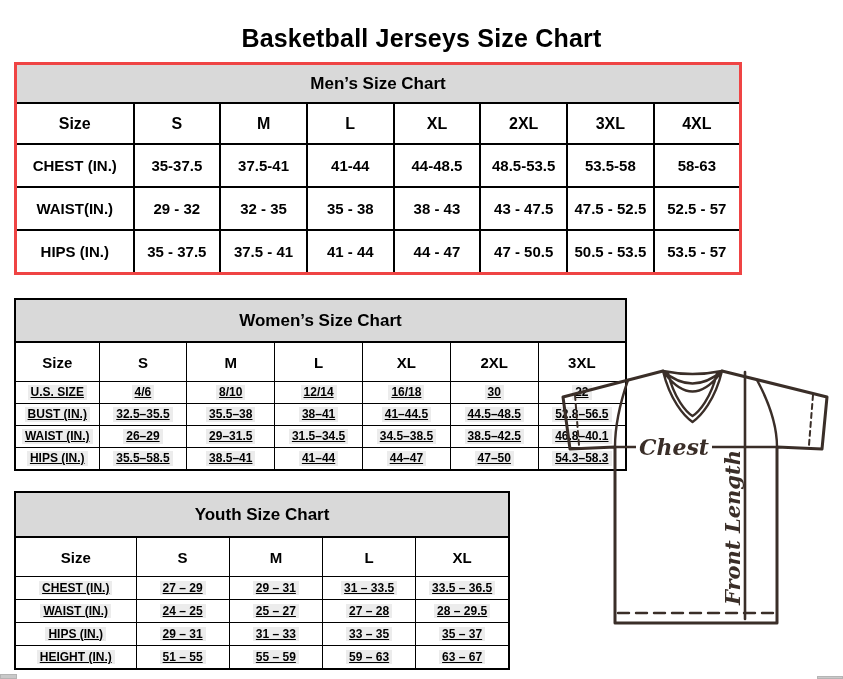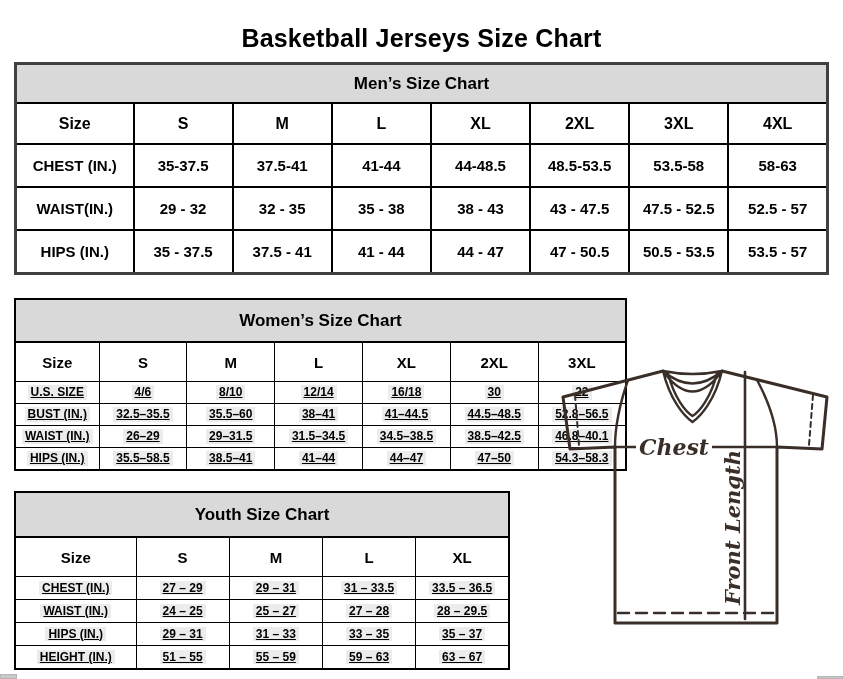--- a/index.html
+++ b/index.html
@@ -16,21 +16,21 @@
 
   table.size-table {
     position:absolute; border-collapse:collapse; table-layout:fixed; background:#fff;
   }
   table.size-table th, table.size-table td {
     text-align:center; vertical-align:middle; font-weight:bold; padding:0;
   }
   tr.title-row th { background:#d9d9d9; font-size:17px; }
 
   
-  #mens-table { left:14px; top:62px; width:815px; border:3px solid #404040; }
+  #mens-table { left:14px; top:62px; width:728px; border:3px solid #ef4444; }
   #mens-table th, #mens-table td { border:2px solid #000; }
   #mens-table tr.title-row th { height:37px; }
   #mens-table tr.cols-row th { height:39px; font-size:16px; }
   #mens-table tr.data-row th, #mens-table tr.data-row td { height:41px; font-size:15px; }
 
   
   #womens-table { left:14px; top:298px; width:613px; border:2px solid #000; }
   #womens-table th, #womens-table td { border:1px solid #000; }
   #womens-table tr.title-row th { height:41px; border-bottom:2px solid #000; }
   #womens-table tr.cols-row th { height:38px; font-size:15px; }
@@ -147,21 +147,21 @@
         <td><span class="hl">4/6</span></td>
         <td><span class="hl">8/10</span></td>
         <td><span class="hl">12/14</span></td>
         <td><span class="hl">16/18</span></td>
         <td><span class="hl">30</span></td>
         <td><span class="hl">22</span></td>
       </tr>
       <tr class="data-row">
         <th><span class="hl">BUST (IN.)</span></th>
         <td><span class="hl">32.5–35.5</span></td>
-        <td><span class="hl">35.5–60</span></td>
+        <td><span class="hl">35.5–38</span></td>
         <td><span class="hl">38–41</span></td>
         <td><span class="hl">41–44.5</span></td>
         <td><span class="hl">44.5–48.5</span></td>
         <td><span class="hl">52.8–56.5</span></td>
       </tr>
       <tr class="data-row">
         <th><span class="hl">WAIST (IN.)</span></th>
         <td><span class="hl">26–29</span></td>
         <td><span class="hl">29–31.5</span></td>
         <td><span class="hl">31.5–34.5</span></td>

